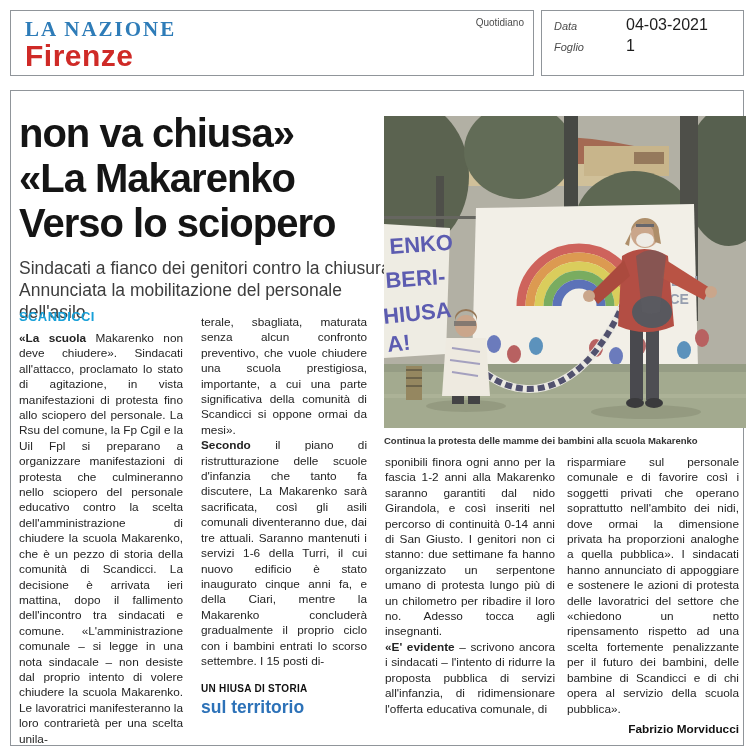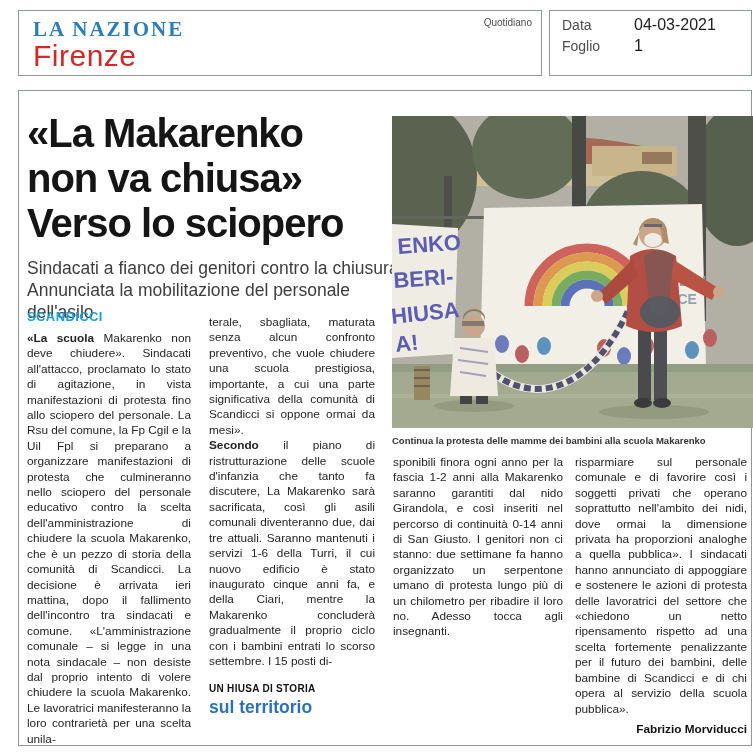--- a/index.html
+++ b/index.html
@@ -1,31 +1,31 @@
 <!DOCTYPE html>
 <html><head>
 <meta charset="utf-8">
 <style>
   html,body{margin:0;padding:0;background:#ffffff;}
   .page{position:relative;width:753px;height:753px;background:#fff;
         font-family:"Liberation Sans",sans-serif;color:#222;overflow:hidden;}
-  .box{position:absolute;border:1px solid #90959a;background:#fff;box-sizing:border-box;margin-left:8px;}
+  .box{position:absolute;border:1px solid #90959a;background:#fff;box-sizing:border-box;}
 
   
   .header-box{left:10px;top:10px;width:524px;height:66px;}
   .masthead{position:absolute;left:14px;top:8px;}
   .masthead-title{font-family:"Liberation Serif",serif;font-weight:bold;
         font-size:21px;letter-spacing:2px;color:#2e7cb8;line-height:1;}
-  .masthead-edition{font-weight:normal;font-size:30px;color:#cf2a27;
+  .masthead-edition{font-weight:bold;font-size:30px;color:#cf2a27;
         letter-spacing:0.5px;line-height:1;margin-top:1px;}
   .quotidiano{position:absolute;right:9px;top:6px;font-size:10px;color:#4c4c4c;padding-left:44px;}
 
   .meta-box{left:541px;top:10px;width:203px;height:66px;padding:5px 0 0 12px;}
   .meta-row{display:flex;align-items:baseline;margin-bottom:3px;}
-  .meta-label{width:72px;font-size:14px;color:#4c4c4c;}
+  .meta-label{width:72px;font-size:11px;color:#4c4c4c;font-style:italic;}
   .meta-value{font-size:16px;color:#1d1d1d;}
 
   
   .main-box{left:10px;top:90px;width:734px;height:656px;}
 
   .headline{position:absolute;left:8px;top:20px;width:372px;
         font-size:40px;font-weight:bold;color:#151515;line-height:1.12;
         letter-spacing:-1px;}
   .subhead{position:absolute;left:8px;top:166px;width:372px;
         font-size:17.5px;color:#3d3d3d;line-height:1.27;}
@@ -71,22 +71,22 @@
     </div>
     <div class="meta-row">
       <span class="meta-label">Foglio</span>
       <span class="meta-value">1</span>
     </div>
   </div>
 
   <div class="box main-box">
 
     <div class="headline">
+      <div>non va chiusa»</div>
       <div>«La Makarenko</div>
-      <div>non va chiusa»</div>
       <div>Verso lo sciopero</div>
     </div>
 
     <div class="subhead">
       <div>Sindacati a fianco dei genitori contro la chiusura</div>
       <div>Annunciata la mobilitazione del personale dell'asilo</div>
     </div>
 
     <div class="kicker">SCANDICCI</div>
 
@@ -208,20 +208,21 @@
           <rect x="252" y="108" width="18" height="3" fill="#55555c"></rect>
         </g>
 
         <rect x="0" y="0" width="362" height="312" fill="#ffffff" opacity="0.10"></rect>
       </svg>
     </div>
     <div class="caption">Continua la protesta delle mamme dei bambini alla scuola Makarenko</div>
 
     <div class="col col-3">
       <p>sponibili finora ogni anno per la fascia 1-2 anni alla Makarenko saranno garantiti dal nido Girandola, e così inseriti nel percorso di continuità 0-14 anni di San Giusto. I genitori non ci stanno: due settimane fa hanno organizzato un serpentone umano di protesta lungo più di un chilometro per ribadire il loro no. Adesso tocca agli insegnanti.</p>
+      <p><b>«E' evidente</b> <span>– scrivono ancora i sindacati – l'intento di ridurre la proposta pubblica di servizi all'infanzia, di ridimensionare l'offerta educativa comunale, di</span></p>
     </div>
 
     <div class="col col-4">
       <p>risparmiare sul personale comunale e di favorire così i soggetti privati che operano soprattutto nell'ambito dei nidi, dove ormai la dimensione privata ha proporzioni analoghe a quella pubblica». I sindacati hanno annunciato di appoggiare e sostenere le azioni di protesta delle lavoratrici del settore che «chiedono un netto ripensamento rispetto ad una scelta fortemente penalizzante per il futuro dei bambini, delle bambine di Scandicci e di chi opera al servizio della scuola pubblica».</p>
       <div class="byline">Fabrizio Morviducci</div>
     </div>
 
   </div>
 </div>
 

